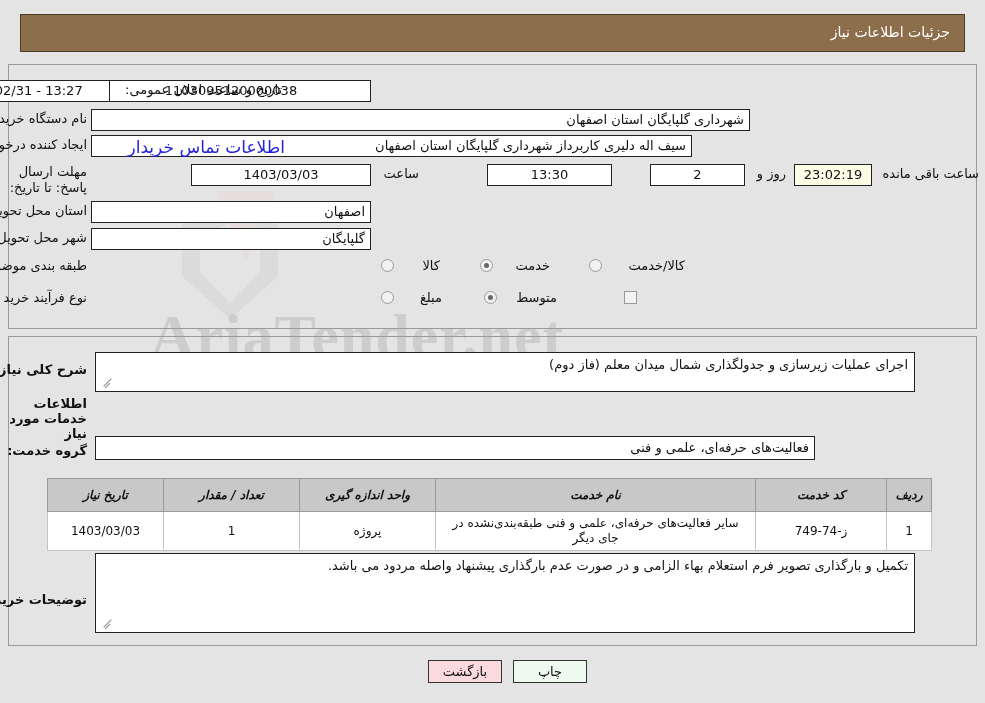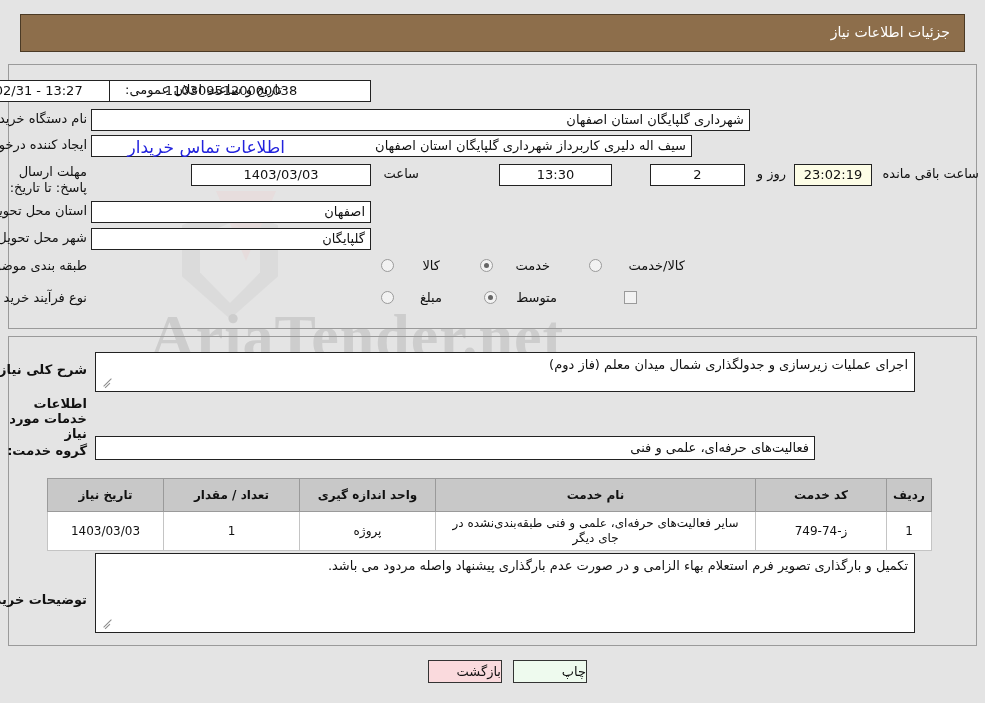--- a/index.html
+++ b/index.html
@@ -208,20 +208,21 @@
     direction: rtl;
   }
   .tbl th {
     background: #c8c8c8;
     border: 1px solid #9a9a9a;
     font-weight: bold;
     color: #111;
     height: 28px;
     padding: 2px 4px;
     text-align: center;
+    font-style: italic;
   }
   .tbl td {
     background: #ffffff;
     border: 1px solid #c4c4c4;
     color: #111;
     padding: 4px 5px;
     text-align: center;
     vertical-align: middle;
     line-height: 15px;
   }
@@ -235,21 +236,21 @@
   
   .btn {
     position: absolute;
     box-sizing: border-box;
     border: 1px solid #333;
     font-size: 13px;
     font-family: "DejaVu Sans", "Liberation Sans", sans-serif;
     color: #111;
     height: 23px;
     line-height: 21px;
-    text-align: right;
+    text-align: center;
     cursor: pointer;
     z-index: 3;
     padding: 0;
   }
   #btn-print  { left: 513px; top: 660px; width: 74px; background: #eefaee; }
   #btn-back   { left: 428px; top: 660px; width: 74px; background: #fadadd; }
 </style>
 </head>
 <body>
 
@@ -277,21 +278,21 @@
   <div class="lbl" style="right:898px; top:111px;">نام دستگاه خریدار:</div>
   <div class="fld" style="right:235px; top:109px; width:659px;">شهرداری گلپایگان استان اصفهان</div>
 
   <div class="lbl" style="right:898px; top:137px;">ایجاد کننده درخواست:</div>
   <div class="fld" style="right:293px; top:135px; width:601px;">سیف اله دلیری کاربرداز شهرداری گلپایگان استان اصفهان</div>
   <div class="link" style="right:700px; top:137px;">اطلاعات تماس خریدار</div>
 
   <div class="lbl" style="right:898px; top:164px; width:80px; text-align:right; line-height:16px; white-space:normal;">مهلت ارسال پاسخ: تا تاریخ:</div>
   <div class="fld center ltr" style="right:614px; top:164px; width:180px;">1403/03/03</div>
   <div class="lbl" style="right:566px; top:166px;">ساعت</div>
-  <div class="fld center ltr" style="right:373px; top:164px; width:113px;">13:30</div>
+  <div class="fld center ltr" style="right:373px; top:164px; width:125px;">13:30</div>
   <div class="fld center ltr" style="right:240px; top:164px; width:95px;">2</div>
   <div class="lbl" style="right:199px; top:166px;">روز و</div>
   <div class="fld center ltr cream" style="right:113px; top:164px; width:78px;">23:02:19</div>
   <div class="lbl" style="right:6px; top:166px;">ساعت باقی مانده</div>
 
   <div class="lbl" style="right:898px; top:203px;">استان محل تحویل:</div>
   <div class="fld" style="right:614px; top:201px; width:280px;">اصفهان</div>
 
   <div class="lbl" style="right:898px; top:230px;">شهر محل تحویل:</div>
   <div class="fld" style="right:614px; top:228px; width:280px;">گلپایگان</div>

